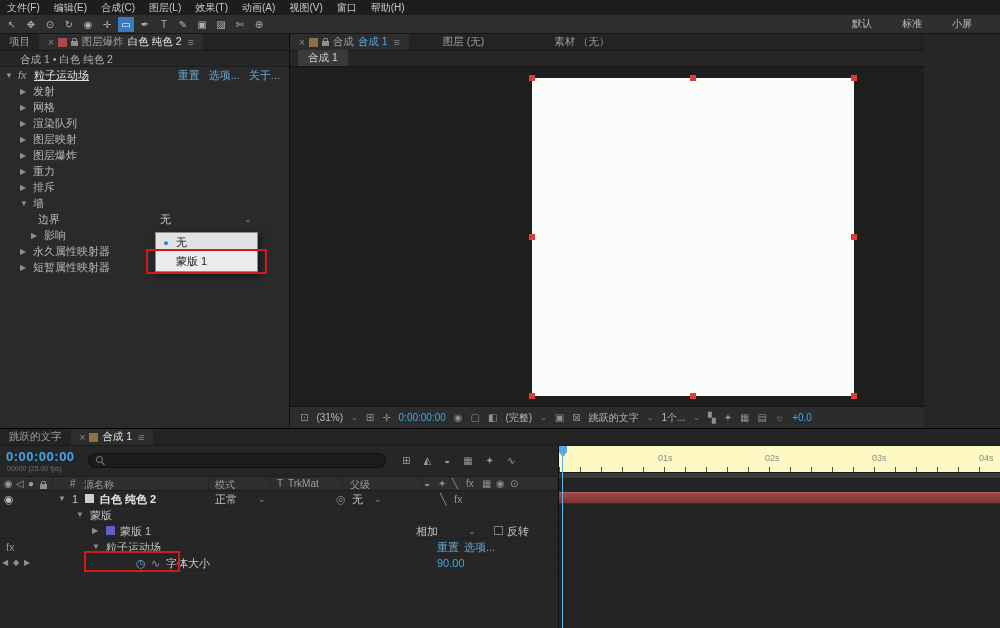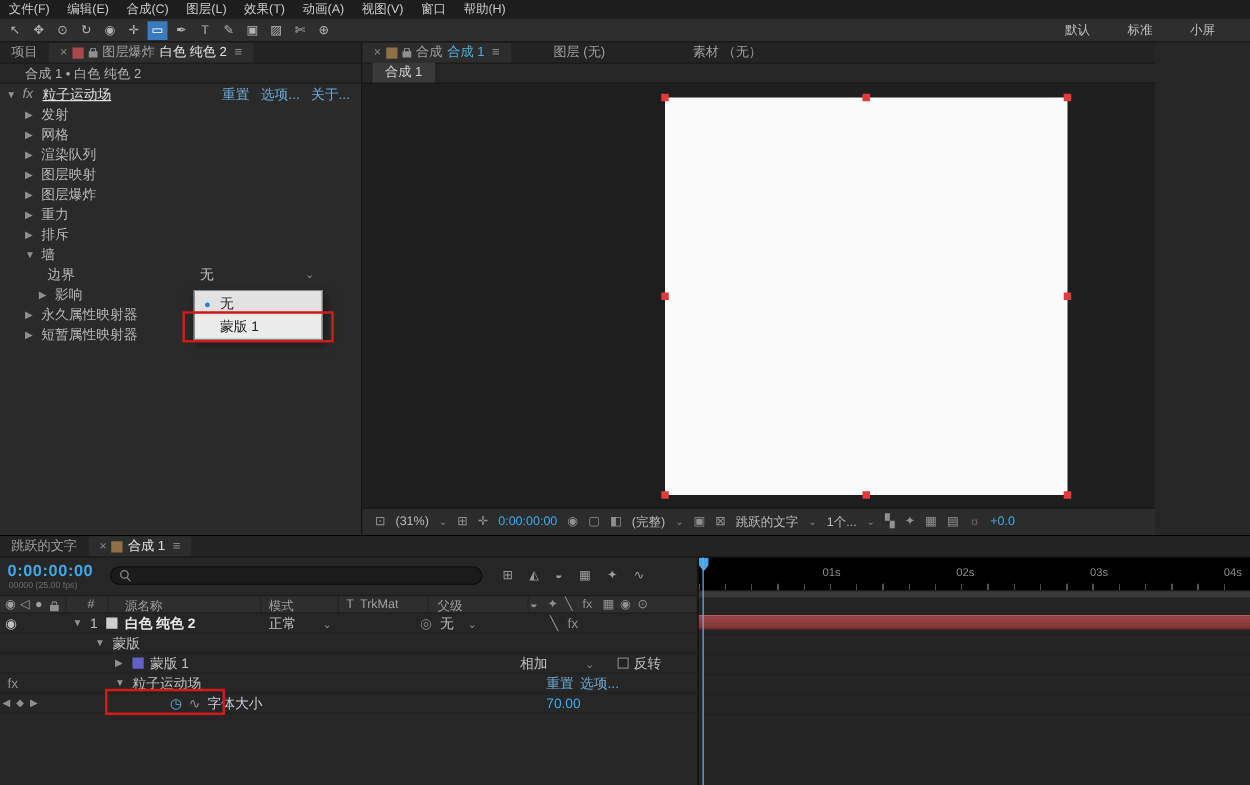--- a/index.html
+++ b/index.html
@@ -88,21 +88,21 @@
   .dim{color:#8f8f8f;}
   .chip-s{width:9px;height:9px;top:3px !important;display:inline-block;}
   .name-b{color:#e8e8e8;font-weight:bold;}
   .blue-link{color:#6da9d6;}
   .cyan-val{color:#3fa9e8;}
   .prop-name{color:#c4cdd4;font-family:Liberation Serif, serif;}
   .checkbox{width:9px;height:9px;border:1px solid #7f7f7f;background:#222;top:3px !important;display:inline-block;}
   .anno2{left:84px;top:105px;width:96px;height:21px;}
   
   .tl-right{position:absolute;left:558px;top:17px;right:0;bottom:0;background:#242424;border-left:1px solid #0e0e0e;}
-  .ruler{position:absolute;top:0;left:0;right:0;height:27px;background:#000000;border-bottom:1px solid #1a1a1a;}
+  .ruler{position:absolute;top:0;left:0;right:0;height:27px;background:#fef9c3;border-bottom:1px solid #1a1a1a;}
   .ruler-label{position:absolute;top:7px;font-size:9px;color:#8a8a8a;}
   .ruler-labels .ruler-label:nth-of-type(1){left:99px;}
   .ruler-labels .ruler-label:nth-of-type(2){left:206px;}
   .ruler-labels .ruler-label:nth-of-type(3){left:313px;}
   .ruler-labels .ruler-label:nth-of-type(4){left:420px;}
   .ruler-ticks{position:absolute;bottom:0;left:0;right:0;height:5px;background:repeating-linear-gradient(to right,#4f4f4f 0 1px,transparent 1px 21px);}
   .workarea{position:absolute;top:27px;left:0;right:0;height:6px;background:#3a3a3a;border-bottom:1px solid #1f1f1f;}
   .tr-rows{position:absolute;top:45px;left:0;right:0;}
   .tr-row{height:16px;border-bottom:1px solid #202020;}
   .layer-bar{height:12px;margin-top:1px;background:linear-gradient(#a04848,#7c3232);border-top:1px solid #b86060;border-bottom:1px solid #591f1f;}
@@ -349,21 +349,21 @@
         <span>✦</span>
         <span>∿</span>
       </div>
 
     <div class="tl-header">
       <span style="left:4px">◉</span>
       <span style="left:16px">◁</span>
       <span style="left:28px">●</span>
       <span class="lock" style="left:40px;top:5px"></span>
       <span style="left:70px">#</span>
-      <span style="left:100px">源名称</span>
+      <span style="left:84px">源名称</span>
       <span style="left:215px">模式</span>
       <span style="left:277px">T</span>
       <span style="left:288px">TrkMat</span>
       <span style="left:350px">父级</span>
       <span class="dim" style="left:424px">◒</span>
       <span class="dim" style="left:438px">✦</span>
       <span class="dim" style="left:452px">╲</span>
       <span class="dim" style="left:466px">fx</span>
       <span class="dim" style="left:482px">▦</span>
       <span class="dim" style="left:496px">◉</span>
@@ -411,21 +411,21 @@
         <span class="abs blue-link" style="left:437px">重置</span>
         <span class="abs blue-link" style="left:464px">选项...</span>
       </div>
       <div class="tl-row">
         <span class="abs dim" style="left:2px;font-size:8px">◀</span>
         <span class="abs dim" style="left:13px;font-size:8px">◆</span>
         <span class="abs dim" style="left:24px;font-size:8px">▶</span>
         <span class="abs" style="left:136px;color:#6da9d6">◷</span>
         <span class="abs dim" style="left:151px">∿</span>
         <span class="abs prop-name" style="left:166px">字体大小</span>
-        <span class="abs cyan-val" style="left:437px">70.00</span>
+        <span class="abs cyan-val" style="left:437px">90.00</span>
       </div>
     </div>
     <div class="anno anno2"></div>
   </div>
 
   <div class="tl-right">
     <div class="ruler">
       <div class="ruler-labels">
 
       <span class="ruler-label">01s</span>

